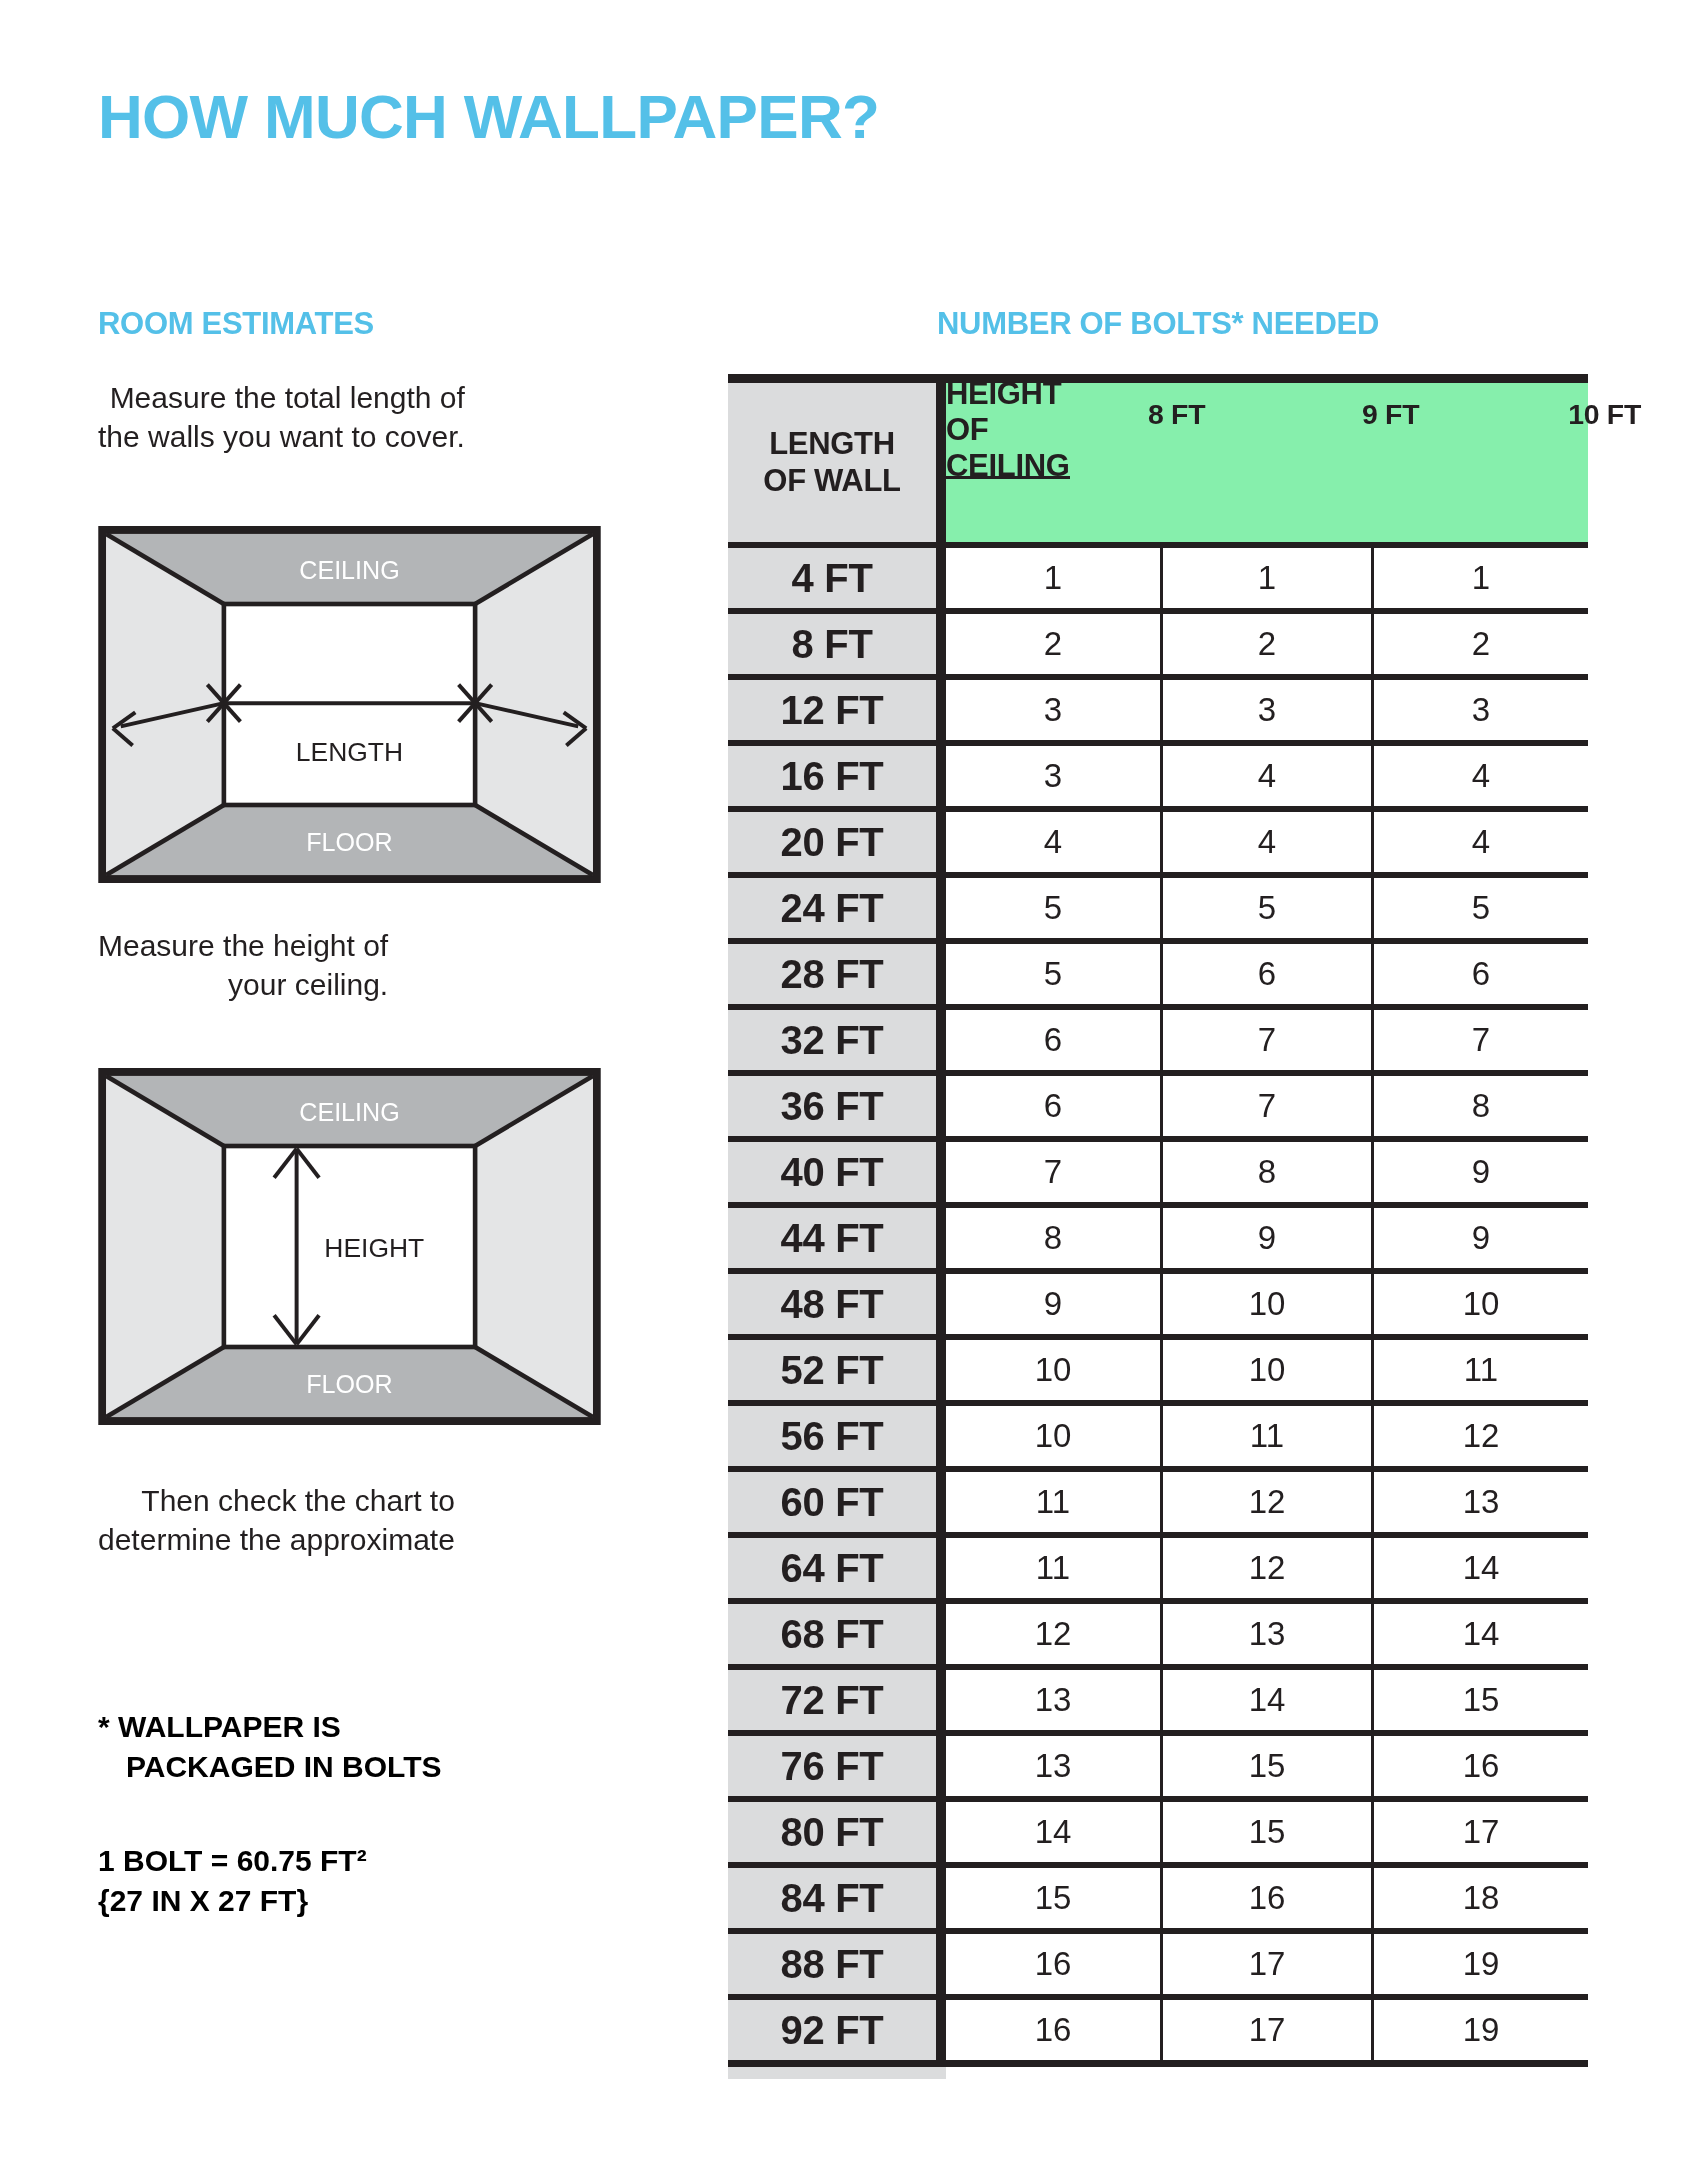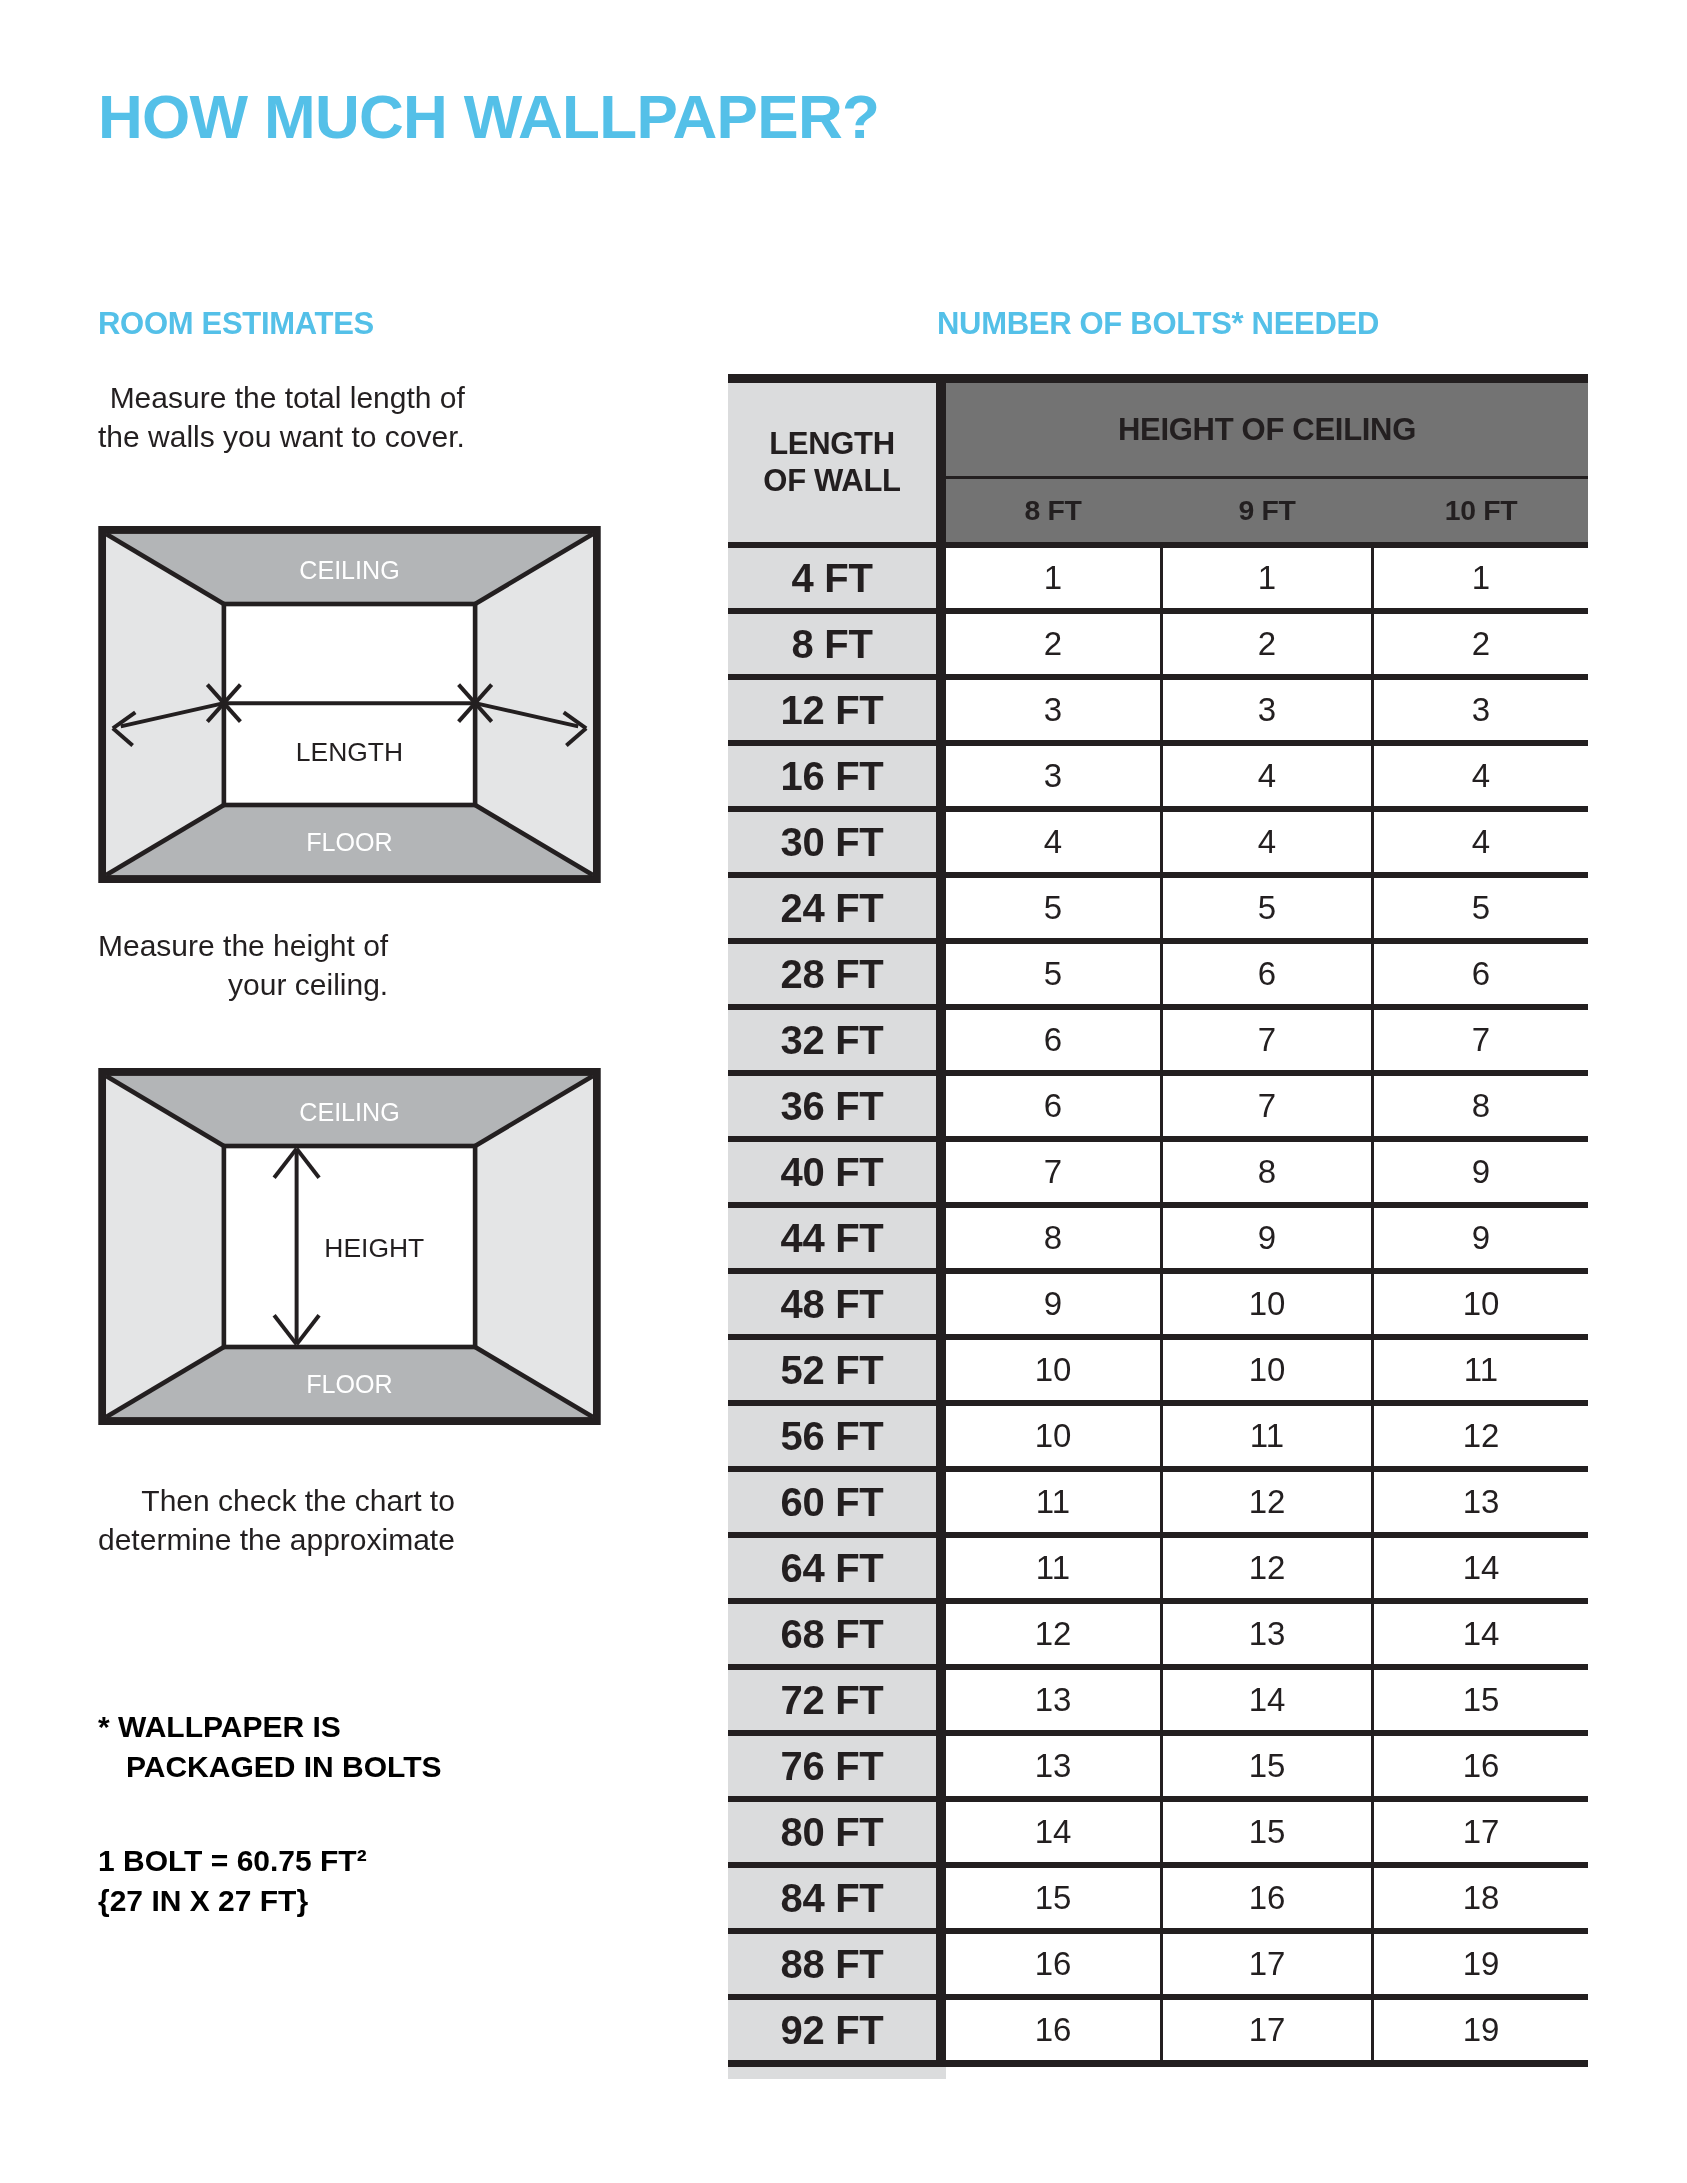--- a/index.html
+++ b/index.html
@@ -80,21 +80,21 @@
     display: flex;
     flex-direction: column;
     align-items: center;
     justify-content: center;
     font-weight: 700;
     font-size: 31px;
     line-height: 1.18;
     letter-spacing: -0.3px;
     height: 159px;
   }
-  .t-right-head { background: #737373; height: 159px; display: flex; flex-direction: column; }
+  .t-right-head { background: #86efac; height: 159px; display: flex; flex-direction: row; }
   .t-hoc {
     height: 96px;
     border-bottom: 3.3px solid #231F20;
     display: flex;
     align-items: center;
     justify-content: center;
     font-weight: 700;
     font-size: 31px;
     letter-spacing: -0.3px;
   }
@@ -257,21 +257,21 @@
     <div class="t-cell t-val mid">3</div>
     <div class="t-cell t-val">3</div>
   </div>
         <div class="t-row">
     <div class="t-cell t-len">16 FT</div>
     <div class="t-cell t-val">3</div>
     <div class="t-cell t-val mid">4</div>
     <div class="t-cell t-val">4</div>
   </div>
         <div class="t-row">
-    <div class="t-cell t-len">30 FT</div>
+    <div class="t-cell t-len">20 FT</div>
     <div class="t-cell t-val">4</div>
     <div class="t-cell t-val mid">4</div>
     <div class="t-cell t-val">4</div>
   </div>
         <div class="t-row">
     <div class="t-cell t-len">24 FT</div>
     <div class="t-cell t-val">5</div>
     <div class="t-cell t-val mid">5</div>
     <div class="t-cell t-val">5</div>
   </div>

